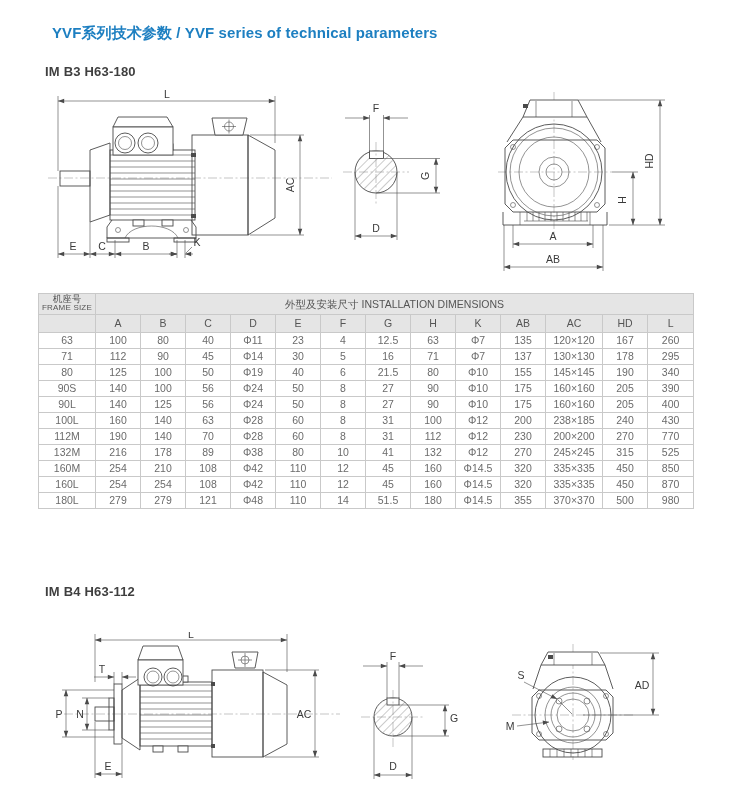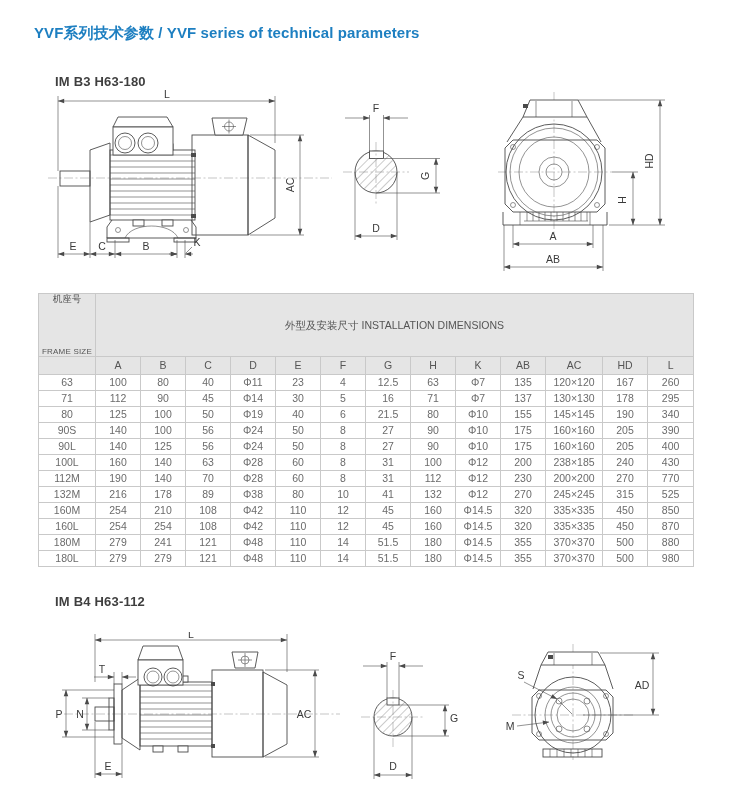--- a/index.html
+++ b/index.html
@@ -1,20 +1,20 @@
 <!DOCTYPE html>
 <html><head>
 <meta charset="utf-8">
 <style>
   html,body{margin:0;padding:0;background:#fff;}
   .page{position:relative;width:734px;height:808px;background:#ffffff;overflow:hidden;
         font-family:"Liberation Sans",sans-serif;}
-  .title{position:absolute;left:34px;top:24px;margin:0;font-size:15px;font-weight:600;
+  .title{position:absolute;left:52px;top:24px;margin:0;font-size:15px;font-weight:600;
          color:#1d7fc1;letter-spacing:0.1px;}
-  .sec{position:absolute;left:45px;margin:10px;font-size:13px;font-weight:700;color:#3f3f3f;
+  .sec{position:absolute;left:45px;margin:0;font-size:13px;font-weight:700;color:#3f3f3f;
        letter-spacing:0.2px;}
   .sec1{top:64px;}
   .sec2{top:584px;}
   .dwg{position:absolute;}
   #dwg-b3{left:40px;top:88px;}
   #dwg-b4{left:50px;top:632px;}
 
   
   .ol{fill:none;stroke:#4a4a4a;stroke-width:0.9;}
   .olf{fill:#fff;stroke:#4a4a4a;stroke-width:0.9;}
@@ -26,21 +26,21 @@
 
   
   .dim-table{position:absolute;left:38px;top:293px;width:655px;border-collapse:collapse;
              table-layout:fixed;font-size:10.5px;color:#6b6b6b;}
   .dim-table th,.dim-table td{border:1px solid #c9c9c9;text-align:center;font-weight:400;
              padding:0;height:15px;line-height:15px;}
   .dim-table thead th{background:#e5e5e5;color:#555;}
   .hr1 .dims-th{height:20px;line-height:20px;font-size:10.5px;}
   .frame-th{text-align:left;vertical-align:top;padding:2px 0 0 4px;height:20px;line-height:normal;}
   .fz{font-size:9.5px;color:#555;line-height:9px;}
-  .fe{font-size:8px;color:#555;line-height:9px;letter-spacing:0.2px;margin-top:44px;}
+  .fe{font-size:8px;color:#555;line-height:9px;letter-spacing:0.2px;}
   .hr2 th{height:17px;line-height:17px;font-size:10.5px;}
   .c-frame{width:57px;} .c-std{width:45px;} .c-ac{width:57px;} .c-l{width:46px;}
 </style>
 </head>
 <body>
 
 <div class="page">
 
   <h1 class="title">YVF系列技术参数 / YVF series of technical parameters</h1>
   <h2 class="sec sec1">IM B3 H63-180</h2>
@@ -362,36 +362,20 @@
           <td>Φ42</td>
           <td>110</td>
           <td>12</td>
           <td>45</td>
           <td>160</td>
           <td>Φ14.5</td>
           <td>320</td>
           <td>335×335</td>
           <td>450</td>
           <td>870</td>
-        </tr>
-        <tr>
-          <td>180M</td>
-          <td>279</td>
-          <td>241</td>
-          <td>121</td>
-          <td>Φ48</td>
-          <td>110</td>
-          <td>14</td>
-          <td>51.5</td>
-          <td>180</td>
-          <td>Φ14.5</td>
-          <td>355</td>
-          <td>370×370</td>
-          <td>500</td>
-          <td>880</td>
         </tr>
         <tr>
           <td>180L</td>
           <td>279</td>
           <td>279</td>
           <td>121</td>
           <td>Φ48</td>
           <td>110</td>
           <td>14</td>
           <td>51.5</td>

